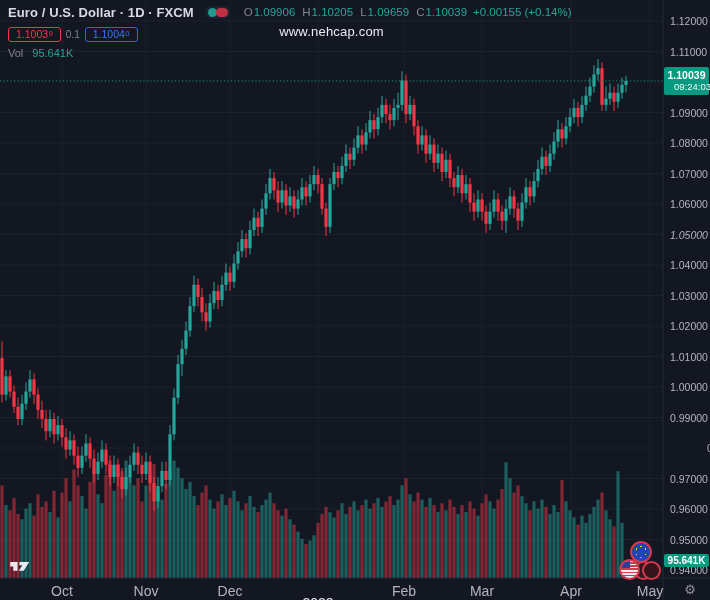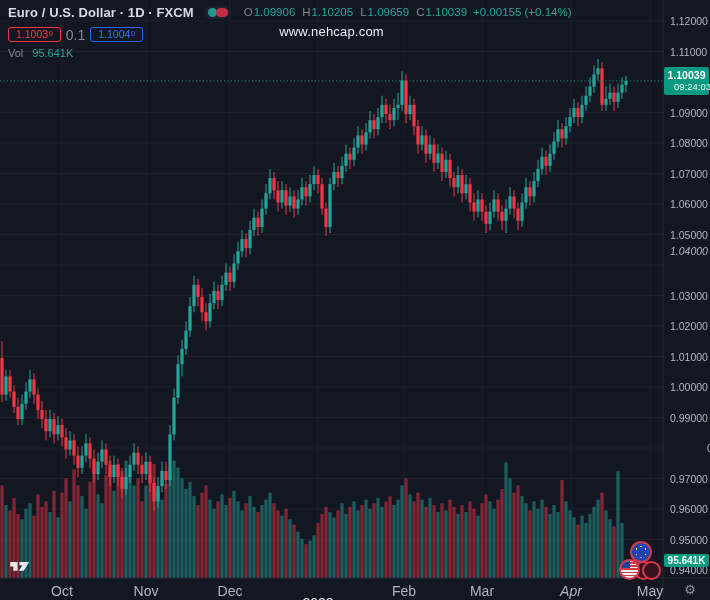--- a/index.html
+++ b/index.html
@@ -20,21 +20,21 @@
   .ohlc{display:flex;align-items:center;margin-left:14px;font-size:11.5px;}
   .ohlc .k{color:#82868f;margin-left:7px;}
   .ohlc .k:first-child{margin-left:0;}
   .ohlc .v{color:#27a599;margin-left:1px;}
   .ohlc .chg{color:#27a599;margin-left:6px;}
   .row2{display:flex;align-items:center;margin-top:7px;height:15px;}
   .quote-box{border-radius:3px;font-size:10.5px;padding:0 7px;line-height:13px;height:13px;display:flex;align-items:center;}
   .quote-box sup{font-size:7.5px;margin-left:.5px;transform:translateY(-1px);}
   .bid-box{border:1px solid #f23645;color:#f23645;}
   .ask-box{border:1px solid #2962ff;color:#3d71ff;}
-  .spread{color:#82868f;font-size:14px;margin:13px 5px;}
+  .spread{color:#82868f;font-size:10px;margin:13px 5px;}
   .row3{display:flex;align-items:center;margin-top:5px;font-size:11px;}
   .vol-k{color:#82868f;}
   .vol-v{color:#27a599;margin-left:9px;}
   
   #watermark{position:absolute;left:0;right:47px;top:24px;text-align:center;z-index:5;
     color:#e9ebf1;font-size:13px;letter-spacing:.2px;}
   
   #price-axis{position:absolute;left:663px;top:0;width:47px;height:578px;z-index:10;}
   .p-tick{position:absolute;left:7px;color:#b2b5be;font-size:10.5px;}
   #time-axis{position:absolute;left:0;top:578px;width:710px;height:22px;z-index:10;}
@@ -619,41 +619,41 @@
   </div>
 
   <div id="price-axis">
       <div class="p-tick" style="top: 15px;">1.12000</div>
       <div class="p-tick" style="top: 45.5px;">1.11000</div>
       <div class="p-tick" style="top: 76px;">1.10000</div>
       <div class="p-tick" style="top: 106.5px;">1.09000</div>
       <div class="p-tick" style="top: 137px;">1.08000</div>
       <div class="p-tick" style="top: 167.5px;">1.07000</div>
       <div class="p-tick" style="top: 198px;">1.06000</div>
-      <div class="p-tick" style="top: 228.5px;">1.05000</div>
-      <div class="p-tick" style="top: 245px; font-style: italic;">1.04000</div>
+      <div class="p-tick" style="top: 228.5px; font-style: italic;">1.05000</div>
+      <div class="p-tick" style="top: 259px;">1.04000</div>
       <div class="p-tick" style="top: 289.5px;">1.03000</div>
       <div class="p-tick" style="top: 320px;">1.02000</div>
       <div class="p-tick" style="top: 350.5px;">1.01000</div>
       <div class="p-tick" style="top: 381px;">1.00000</div>
       <div class="p-tick" style="top: 411.5px;">0.99000</div>
       <div class="p-tick" style="top: 442px; padding-left: 37px;">0.98000</div>
       <div class="p-tick" style="top: 472.5px;">0.97000</div>
       <div class="p-tick" style="top: 503px;">0.96000</div>
       <div class="p-tick" style="top: 533.5px;">0.95000</div>
       <div class="p-tick" style="top: 564px;">0.94000</div>
     </div>
   <div id="time-axis">
       <div class="t-tick" style="left: 62px;">Oct</div>
       <div class="t-tick" style="left: 146px;">Nov</div>
       <div class="t-tick" style="left: 230px;">Dec</div>
       <div class="t-tick emph" style="left: 318px; margin-top: 12px;">2023</div>
       <div class="t-tick" style="left: 404px;">Feb</div>
       <div class="t-tick" style="left: 482px;">Mar</div>
-      <div class="t-tick" style="left: 571px; font-style: italic;">Apr</div>
+      <div class="t-tick" style="left: 571px;">Apr</div>
       <div class="t-tick" style="left: 650px;">May</div>
     </div>
 
   <div id="price-label-box" style="top: 66.8105px;">
     <span class="pl-price">1.10039</span>
     <span class="pl-count">09:24:03</span>
   </div>
   <div id="volume-label-box" style="top: 553.976px;">95.641K</div>
 
   <div id="tv-logo">

